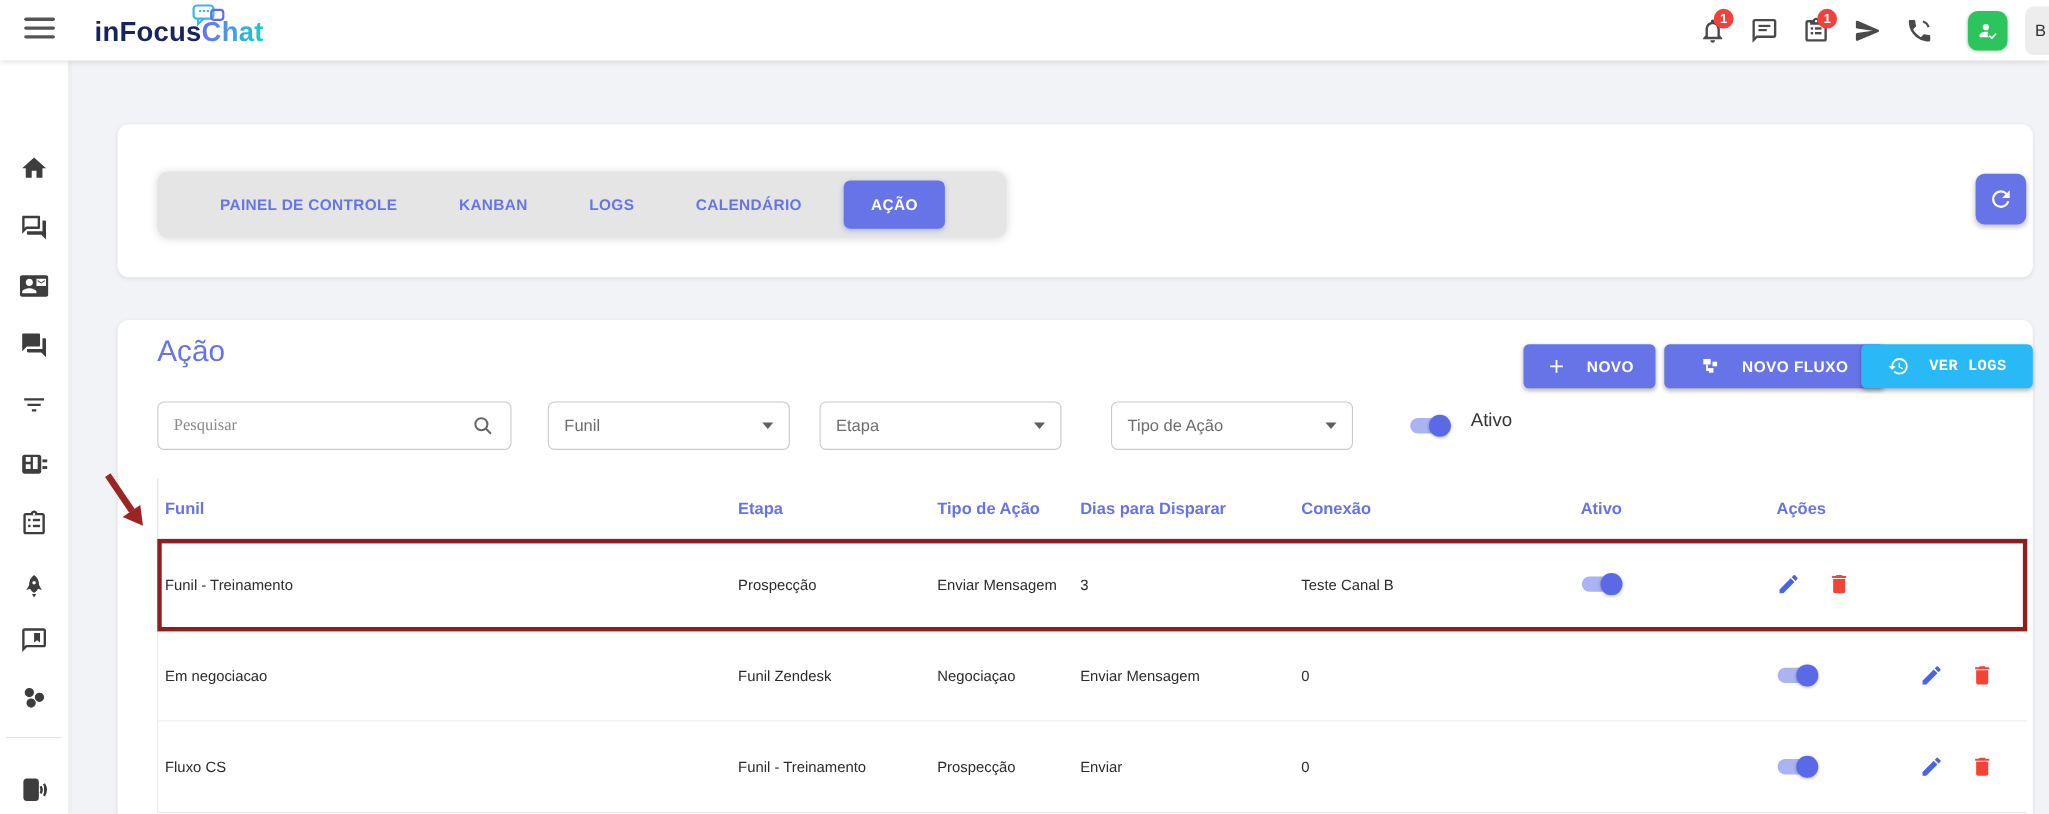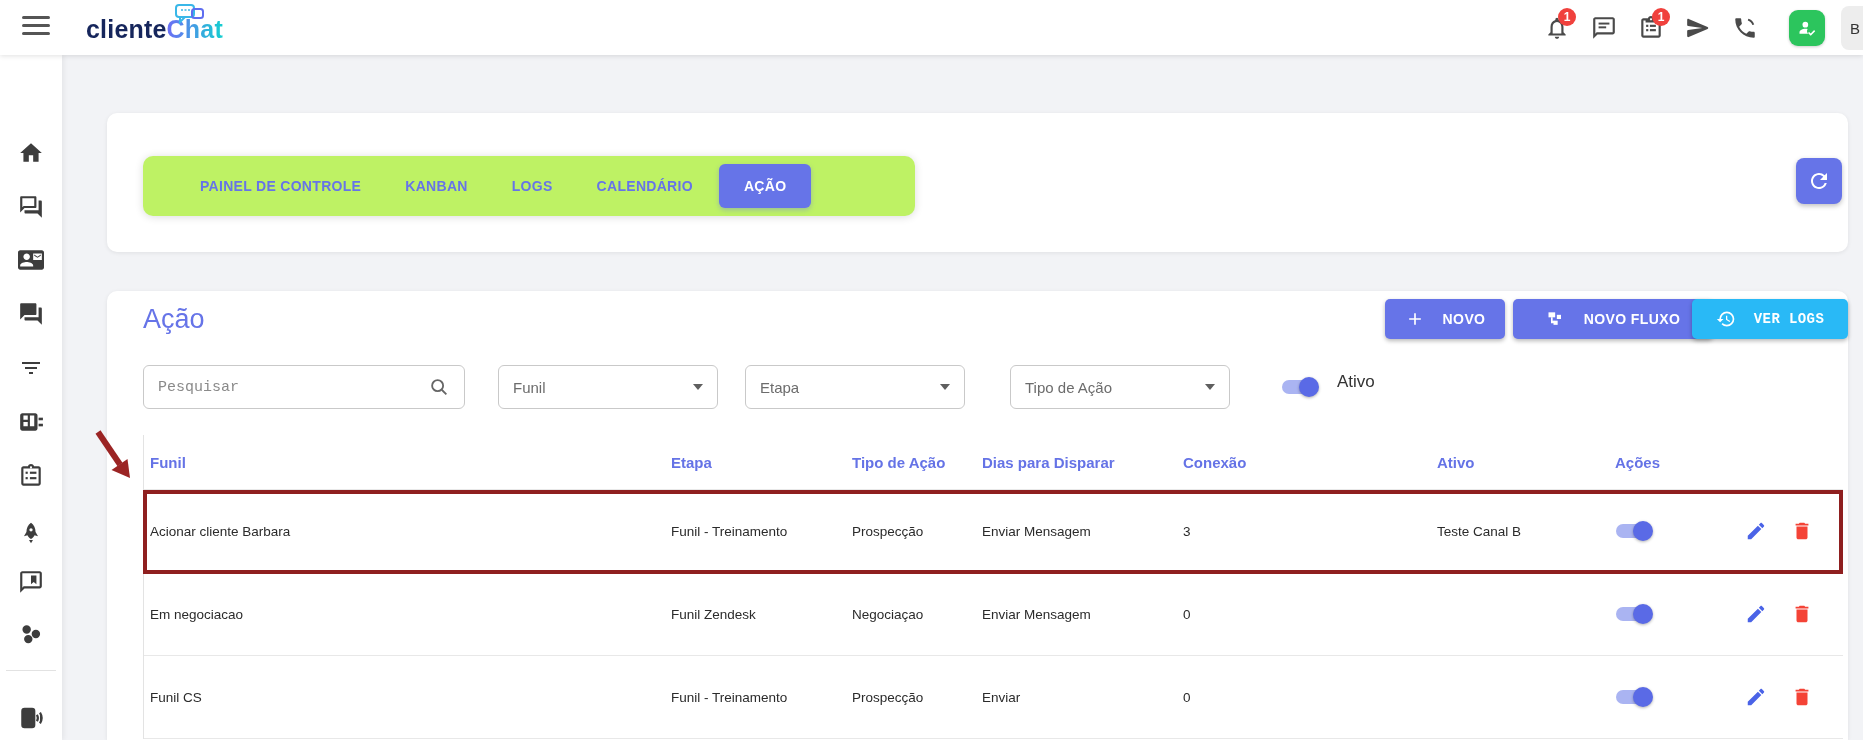--- a/index.html
+++ b/index.html
@@ -30,38 +30,38 @@
   .sidebar{position:absolute;left:0;top:55px;width:62px;height:685px;background:#fff;
     box-shadow:2px 0 5px rgba(0,0,0,.06);z-index:30;}
   .sbicon{position:absolute;left:18px;width:26px;height:26px;display:flex;align-items:center;justify-content:center;cursor:pointer;}
   .sbicon svg{fill:#3d3d3d;}
   .sb-divider{position:absolute;left:6px;top:615px;width:50px;height:1px;background:#e2e2e2;}
   
   .panel{position:absolute;left:107px;width:1741px;background:#fff;border-radius:10px;box-shadow:0 1px 4px rgba(0,0,0,.08);}
   .panel1{top:113px;height:139px;}
   .panel2{top:291px;height:449px;border-radius:10px 10px 0 0;}
   
-  .tabstrip{position:absolute;left:36px;top:43px;width:772px;height:60px;background:#bef264;border-radius:10px;
-    box-shadow:0 1px 8px rgba(0,0,0,.14);display:flex;align-items:center;padding-left:57px;gap:44px;}
+  .tabstrip{position:absolute;left:36px;top:43px;width:772px;height:60px;background:#e5e5e5;border-radius:10px;
+    box-shadow:0 1px 8px rgba(0,0,0,.14);display:flex;align-items:center;padding-left:57px;gap:56px;}
   .tab{font-size:14px;font-weight:bold;letter-spacing:.3px;color:#6674e8;cursor:pointer;white-space:nowrap;}
   .tab.active{background:#6674e8;color:#fff;border-radius:6px;padding:14px 25px;margin-left:-18px;box-shadow:0 2px 5px rgba(102,116,232,.4);}
   .refresh-btn{position:absolute;left:1689px;top:45px;width:46px;height:46px;border-radius:8px;background:#6674e8;
     display:flex;align-items:center;justify-content:center;cursor:pointer;box-shadow:0 2px 5px rgba(0,0,0,.25);}
   
   .page-title{position:absolute;left:36px;top:13px;font-size:27px;font-weight:500;color:#6674e8;}
-  .act-btn{position:absolute;top:8px;height:40px;border-radius:5px;display:flex;align-items:center;justify-content:center;
+  .act-btn{position:absolute;top:22px;height:40px;border-radius:5px;display:flex;align-items:center;justify-content:center;
     gap:18px;color:#fff;font-size:14px;font-weight:bold;letter-spacing:.4px;cursor:pointer;box-shadow:0 2px 4px rgba(0,0,0,.28);}
   .btn-novo{left:1278px;width:120px;background:#6674e8;}
   .btn-novo-fluxo{left:1406px;width:200px;background:#6674e8;}
   .btn-ver-logs{left:1585px;width:156px;background:#29b9f6;font-family:Liberation Mono, monospace;}
   
   .filter-field{position:absolute;top:74px;height:44px;border:1px solid #c9c9c9;border-radius:6px;background:#fff;
     display:flex;align-items:center;}
   .f-search{left:36px;width:322px;}
-  .f-search input{border:none;outline:none;flex:1;margin-left:14px;font-size:15px;color:#444;font-family:Liberation Mono, monospace;}
+  .f-search input{border:none;outline:none;flex:1;margin-left:14px;font-size:15px;color:#444;font-family:Liberation Serif, serif;}
   .f-search input::placeholder{color:#8a8a8a;}
   .f-search .mag{margin-right:14px;}
   .fselect{justify-content:space-between;padding:0 14px;cursor:pointer;width:220px;}
   .fs-funil{left:391px;} .fs-etapa{left:638px;} .fs-tipo{left:903px;}
   .fselect .lbl{font-size:15px;color:#6c6c6c;}
   .caret{width:0;height:0;border-left:5px solid transparent;border-right:5px solid transparent;border-top:6px solid #5f5f5f;}
   
   .switch{position:relative;width:36px;height:20px;cursor:pointer;}
   .switch .track{position:absolute;left:1px;top:3px;width:34px;height:14px;border-radius:7px;background:#aab4f2;}
   .switch .thumb{position:absolute;right:-2px;top:0;width:20px;height:20px;border-radius:50%;background:#5a6ae6;
@@ -86,21 +86,21 @@
 </head>
 <body>
 
 <div class="appbar">
   <div class="hamburger">
       <span></span>
       <span></span>
       <span></span>
     </div>
   <div class="logo">
-    <span class="p1">cliente</span><span class="p2">Chat</span>
+    <span class="p1">inFocus</span><span class="p2">Chat</span>
   </div>
   <svg class="logo-doodle" width="34" height="24" viewBox="0 0 34 24">
     <rect x="4" y="3" width="18" height="12" rx="3" fill="none" stroke="#39b7e8" stroke-width="2"></rect>
     <path d="M8 15 L8 20 L13 15" fill="none" stroke="#39b7e8" stroke-width="2"></path>
     <rect x="20" y="7" width="11" height="9" rx="2.5" fill="none" stroke="#5f6ef0" stroke-width="2"></rect>
     <path d="M9 8h2M12.5 8h2M16 8h2" stroke="#39b7e8" stroke-width="1.6"></path>
   </svg>
 
   <div class="appbar-icons">
     <div class="abicon">
@@ -294,21 +294,20 @@
       <div class="th">Funil</div>
       <div class="th">Etapa</div>
       <div class="th">Tipo de Ação</div>
       <div class="th">Dias para Disparar</div>
       <div class="th">Conexão</div>
       <div class="th">Ativo</div>
       <div class="th">Ações</div>
     </div>
 
     <div class="trow">
-      <div class="td">Acionar cliente Barbara</div>
       <div class="td">Funil - Treinamento</div>
       <div class="td">Prospecção</div>
       <div class="td">Enviar Mensagem</div>
       <div class="td">3</div>
       <div class="td">Teste Canal B</div>
       <div class="td">
           <div class="switch">
             <span class="track"></span>
             <span class="thumb"></span>
           </div>
@@ -348,21 +347,21 @@
           </div>
         <div class="icon-btn">
             <svg width="22" height="22" viewBox="0 0 24 24" fill="#f44336">
               <path d="M6 19c0 1.1.9 2 2 2h8c1.1 0 2-.9 2-2V7H6v12zM19 4h-3.5l-1-1h-5l-1 1H5v2h14V4z"></path>
             </svg>
           </div>
       </div>
     </div>
 
     <div class="trow">
-      <div class="td">Funil CS</div>
+      <div class="td">Fluxo CS</div>
       <div class="td">Funil - Treinamento</div>
       <div class="td">Prospecção</div>
       <div class="td">Enviar</div>
       <div class="td">0</div>
       <div class="td"></div>
       <div class="td">
           <div class="switch">
             <span class="track"></span>
             <span class="thumb"></span>
           </div>

